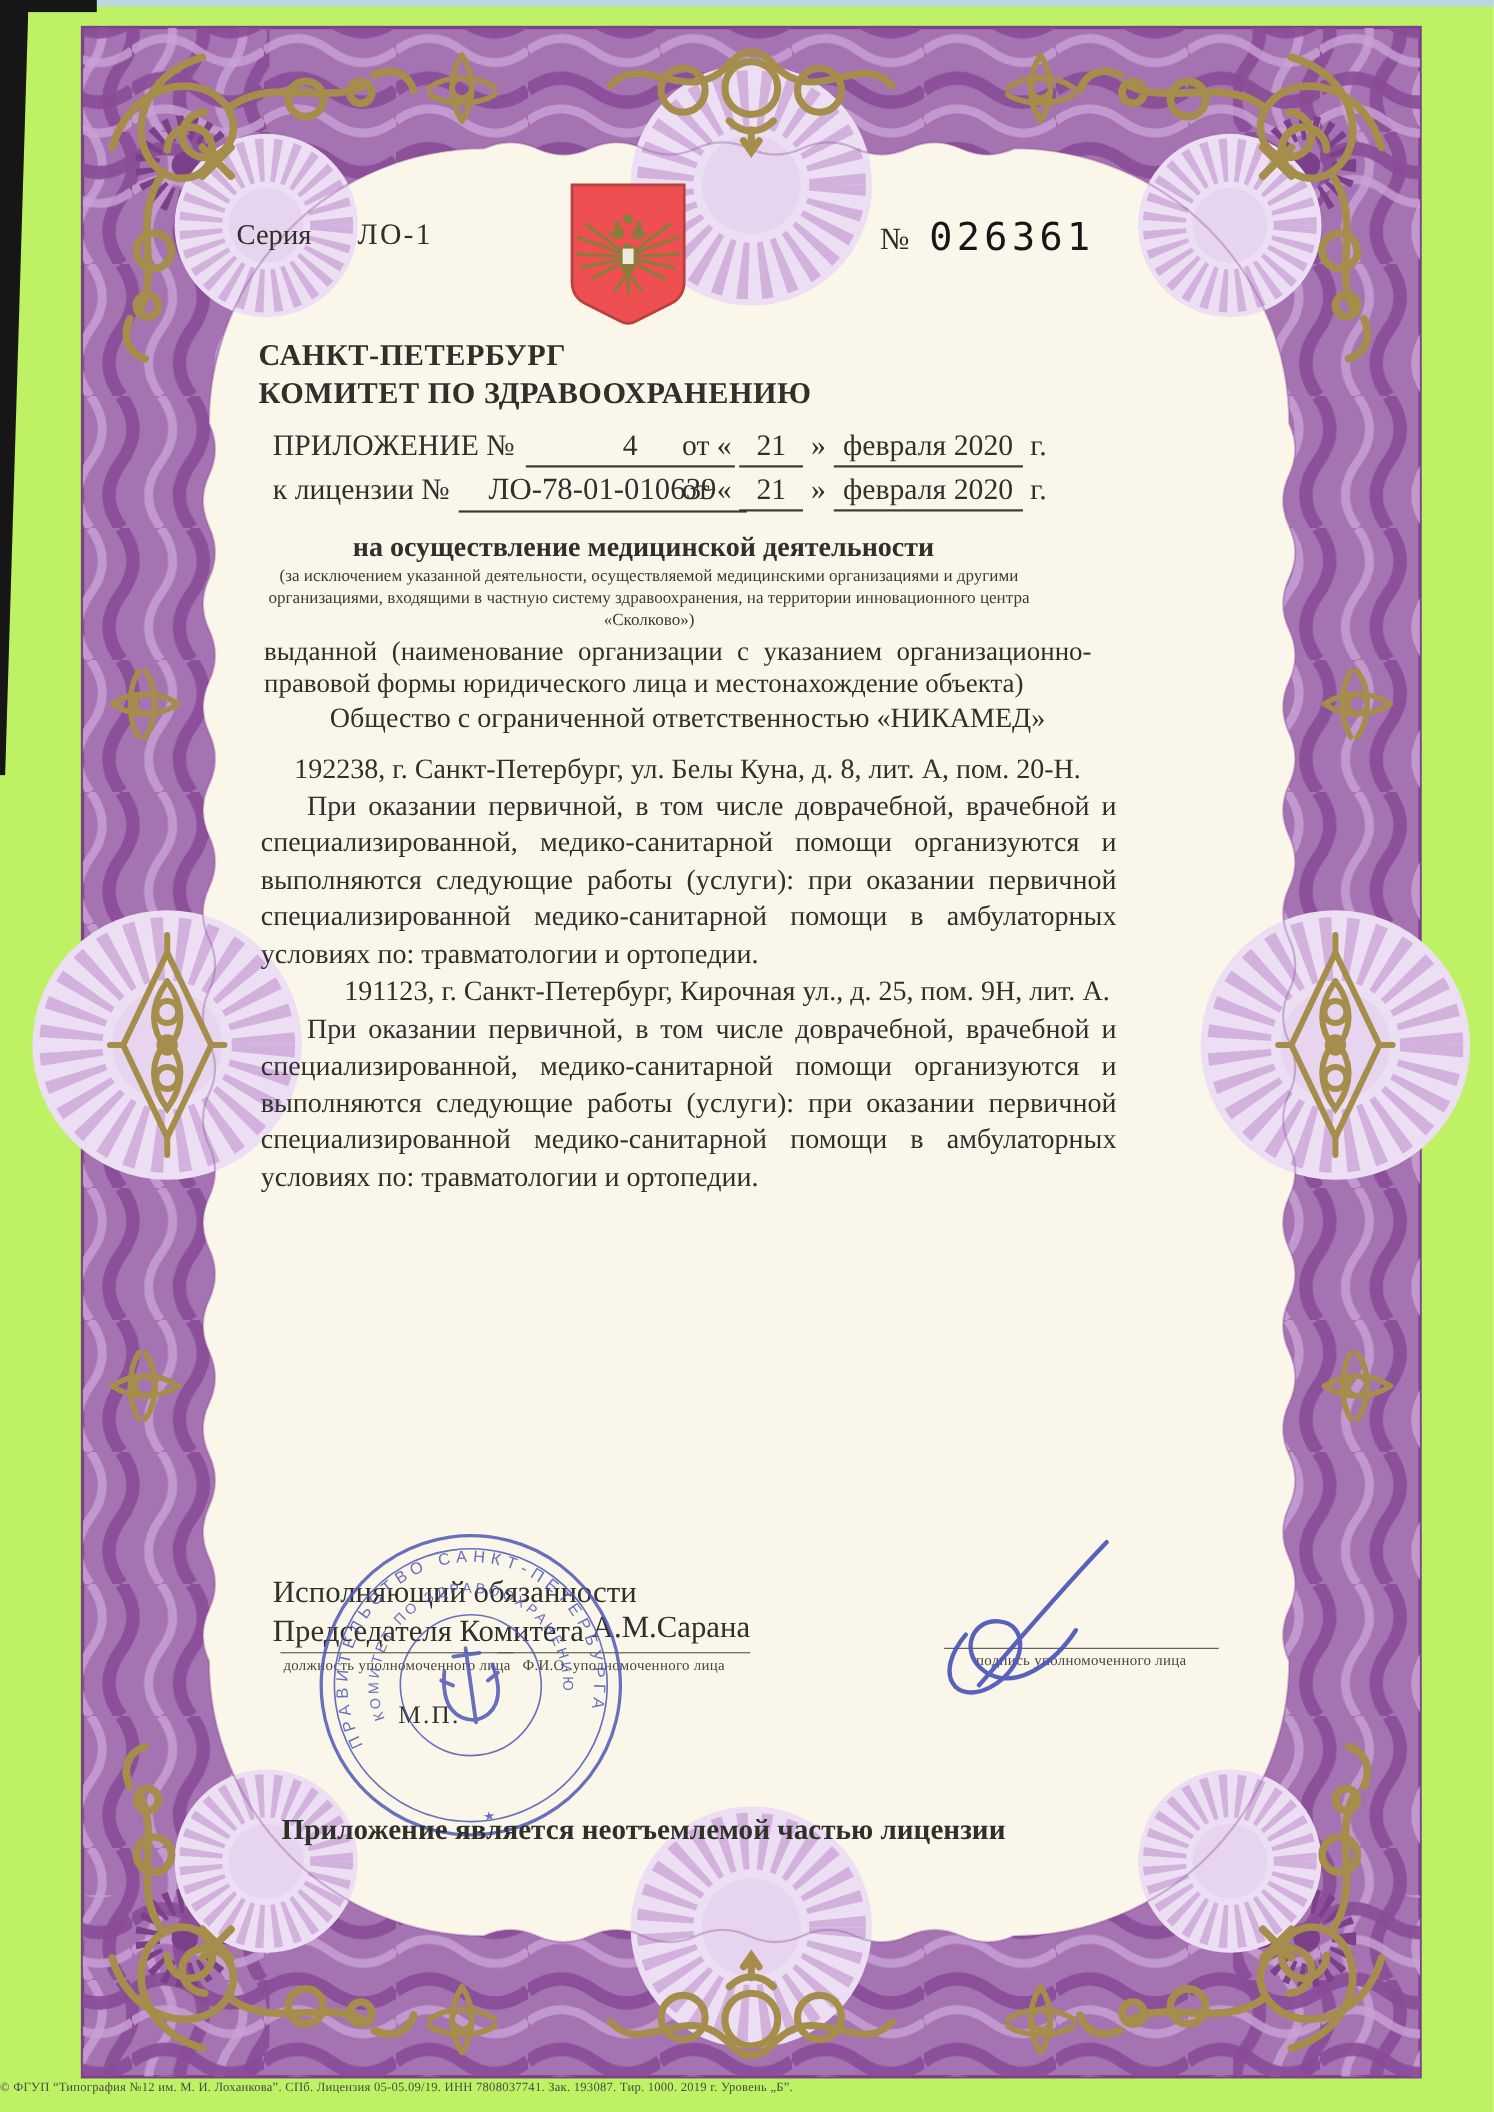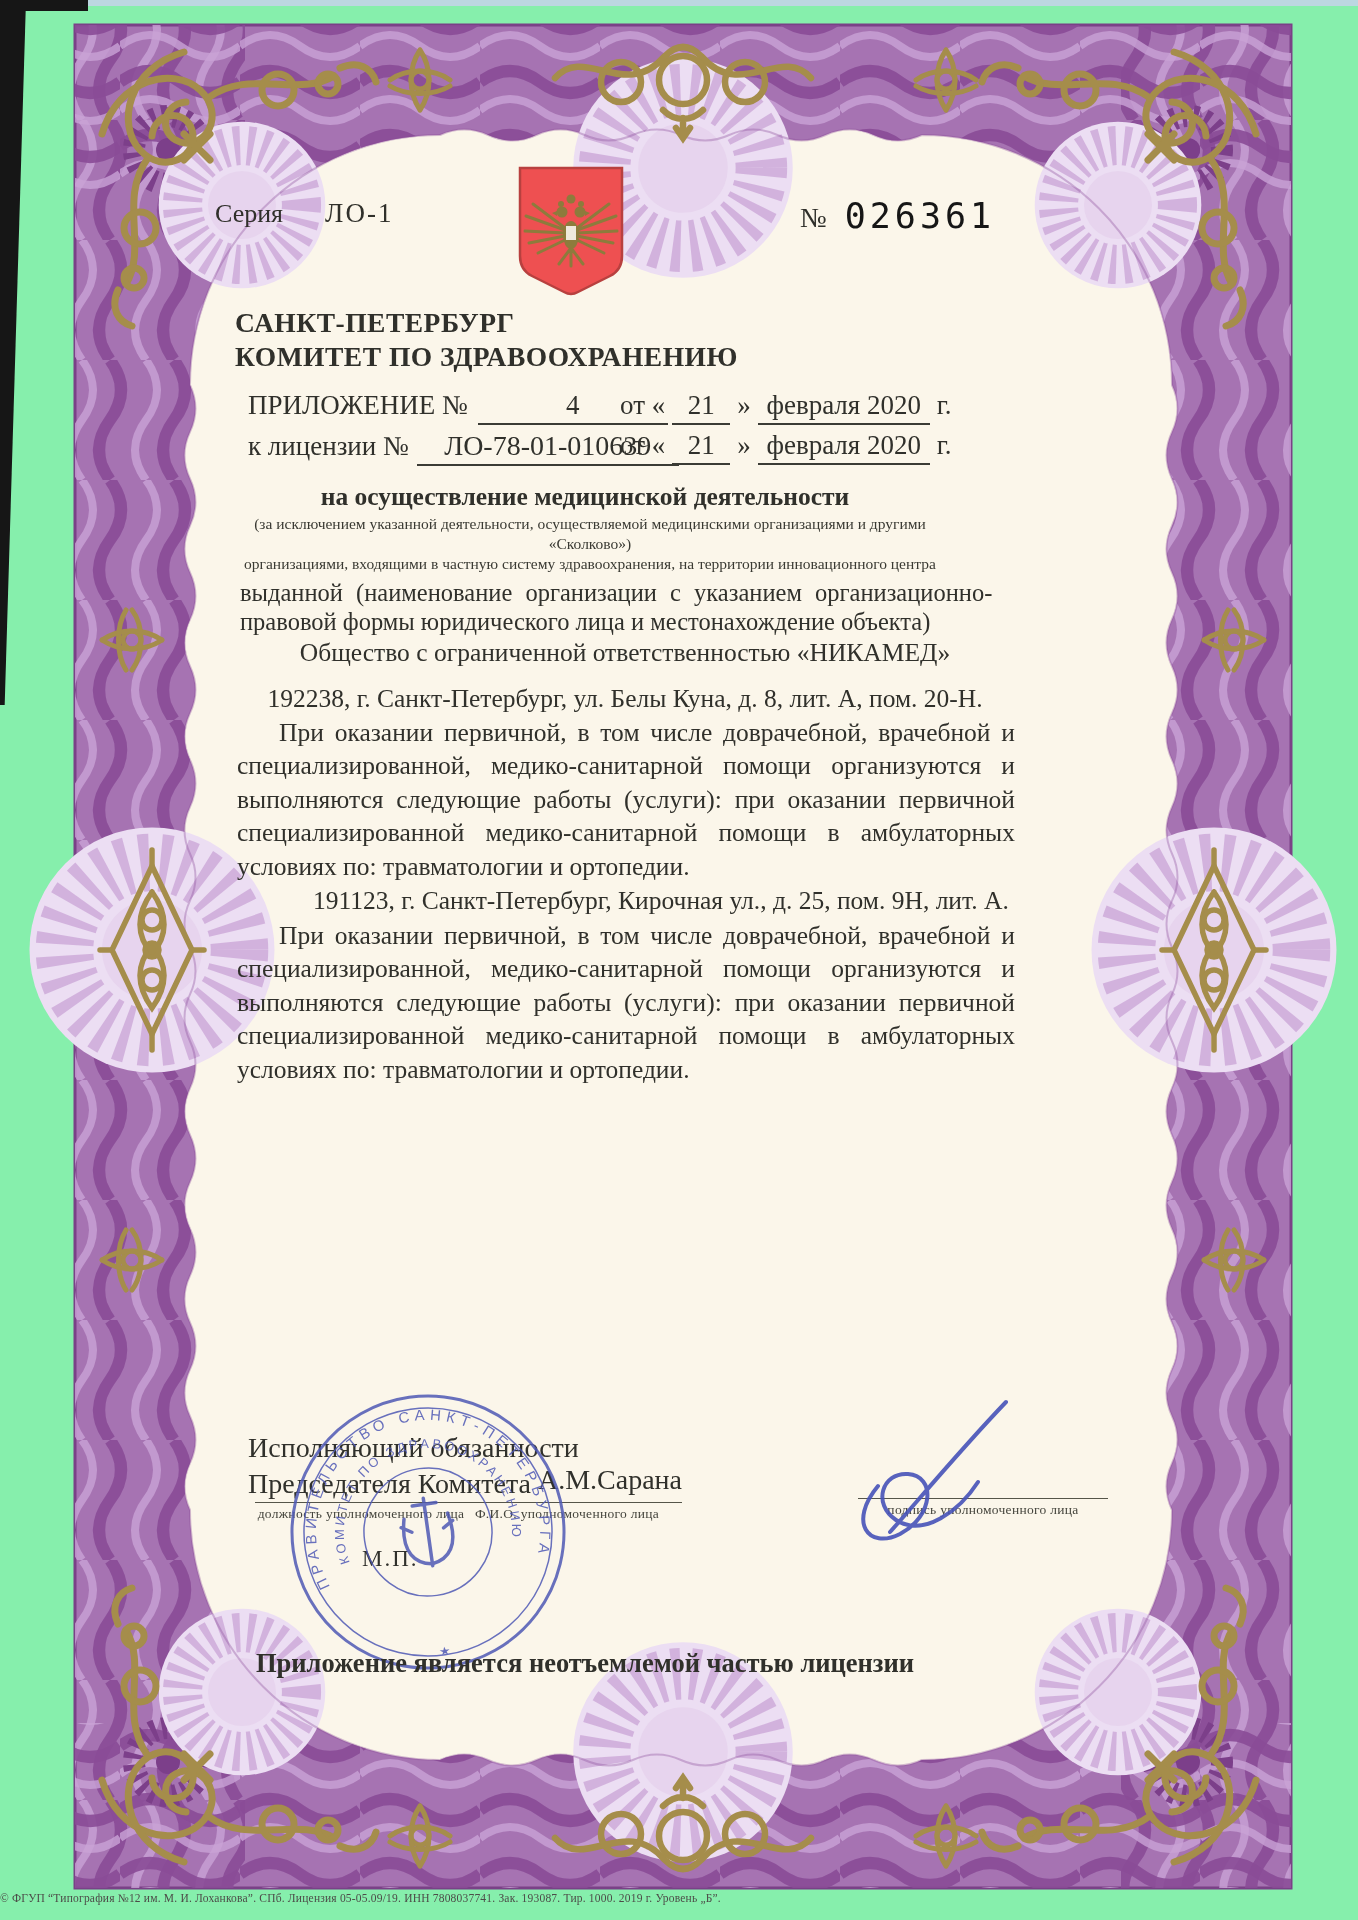--- a/index.html
+++ b/index.html
@@ -1,18 +1,18 @@
 <!DOCTYPE html>
 <html><head>
 <meta charset="utf-8">
 <style>
   html,body{margin:0;padding:0}
   body{width:1358px;height:1920px;position:relative;background:#f3f2ee;
        font-family:"Liberation Serif",serif;color:#30302b;overflow:hidden}
-  #page{position:absolute;inset:0;background:#86efac}
+  #page{position:absolute;inset:0;background:#bef264}
   .abs{position:absolute}
   
   #top-scan-strip{left:0;top:0;width:1358px;height:6px;background:#bcd7e1}
   #left-scan-mark{left:0;top:0;width:26px;height:705px;background:#161616;
       clip-path:polygon(0 0,100% 0,18% 100%,0 100%)}
   #corner-scan-mark{left:0;top:0;width:88px;height:11px;background:#161616}
   
   #series-row{left:215px;top:198px;white-space:nowrap}
   #series-label{font-size:26px}
   #series-value{font-size:27px;margin-left:42px;letter-spacing:2px}
@@ -215,22 +215,22 @@
     <span>от «</span>
     <span class="fill-val day-val">21</span>
     <span>»</span>
     <span class="fill-val month-val">февраля 2020</span>
     <span>г.</span>
   </div>
 
   <div id="activity-title" class="abs">на осуществление медицинской деятельности</div>
   <div id="exception-note" class="abs">
     <div>(за исключением указанной деятельности, осуществляемой медицинскими организациями и другими</div>
+    <div>организациями, входящими в частную систему здравоохранения, на территории инновационного центра</div>
     <div>«Сколково»)</div>
-    <div>организациями, входящими в частную систему здравоохранения, на территории инновационного центра</div>
   </div>
   <div id="issued-note" class="abs">
     <div id="issued-line1">выданной (наименование организации с указанием организационно-</div>
     <div>правовой формы юридического лица и местонахождение объекта)</div>
   </div>
   <div id="org-name" class="abs">Общество с ограниченной ответственностью «НИКАМЕД»</div>
 
   <div id="address-1" class="abs address">192238, г. Санкт-Петербург, ул. Белы Куна, д. 8, лит. А, пом. 20-Н.</div>
   <div id="works-1" class="abs works">При оказании первичной, в том числе доврачебной, врачебной и специализированной, медико-санитарной помощи организуются и выполняются следующие работы (услуги): при оказании первичной специализированной медико-санитарной помощи в амбулаторных условиях по: травматологии и ортопедии.</div>
   <div id="address-2" class="abs address">191123, г. Санкт-Петербург, Кирочная ул., д. 25, пом. 9Н, лит. А.</div>

